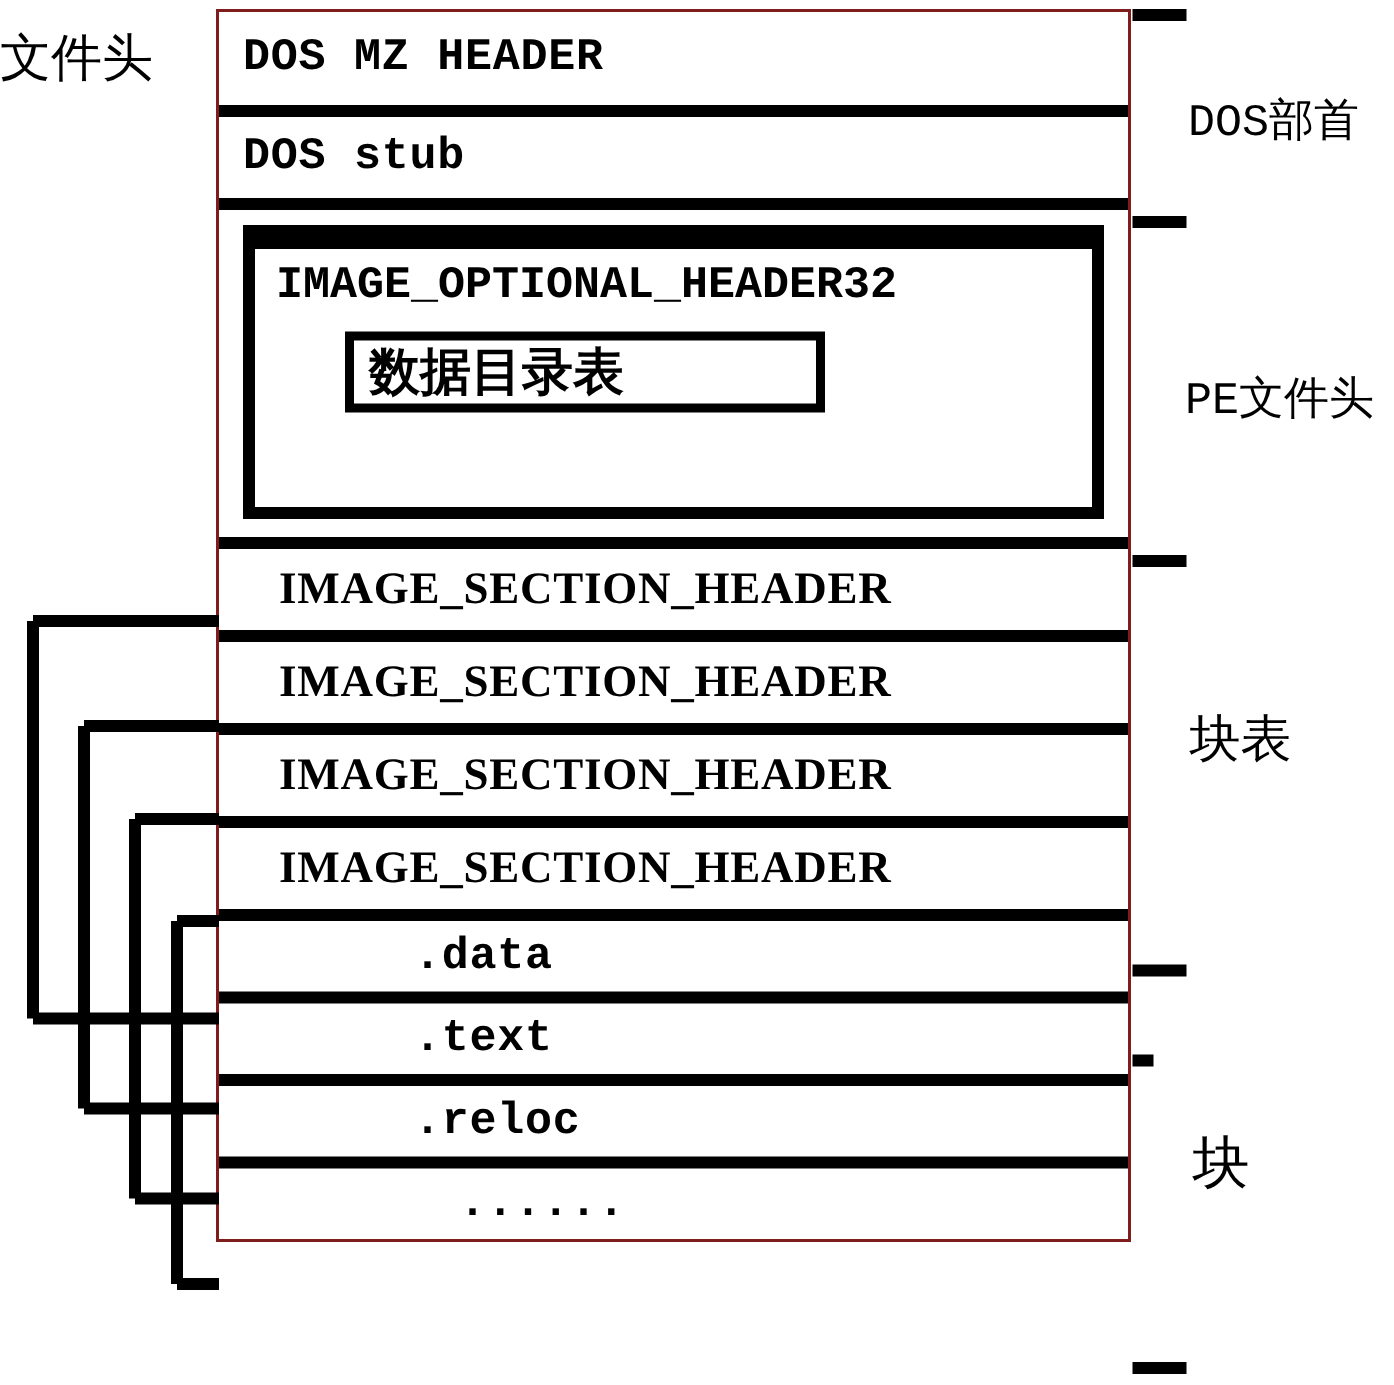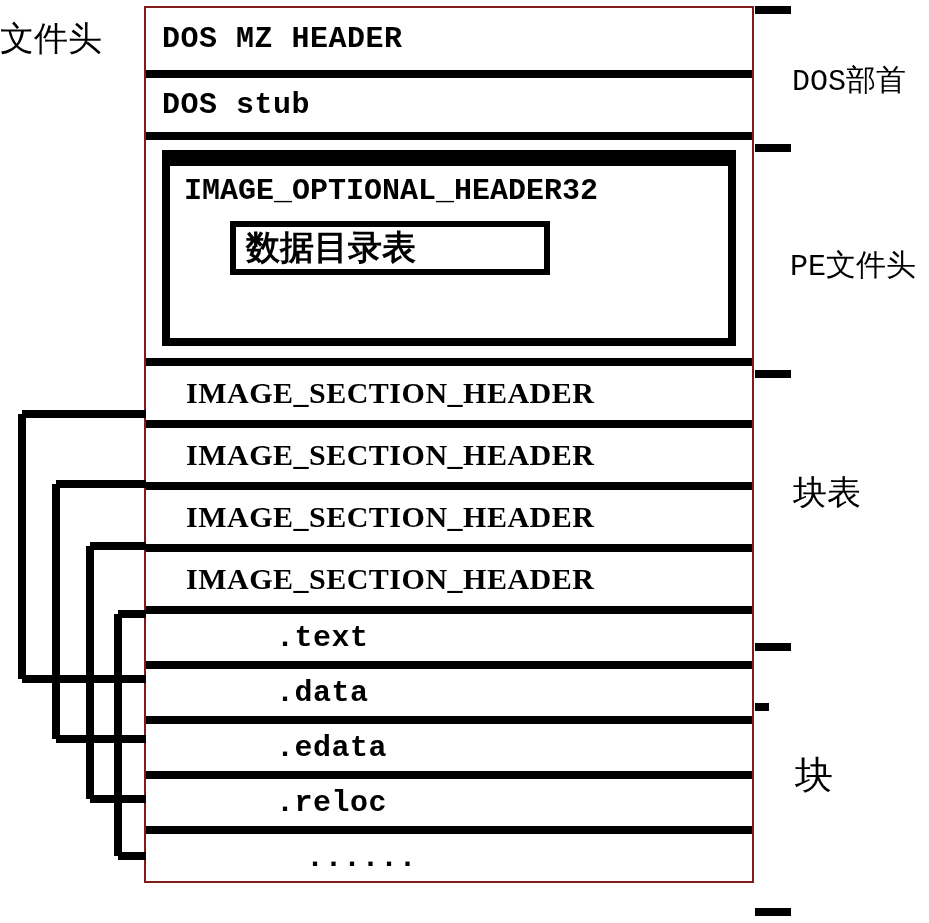--- a/index.html
+++ b/index.html
@@ -143,27 +143,24 @@
       <span>IMAGE_SECTION_HEADER</span>
     </div>
     <div class="row h-std pad-std">
       <span>IMAGE_SECTION_HEADER</span>
     </div>
     <div class="row h-std pad-std">
       <span>IMAGE_SECTION_HEADER</span>
     </div>
 
     <div class="row h-short pad-center">
+      <span>.data</span>
+    </div>
+    <div class="row h-short pad-center">
       <span>.text</span>
-    </div>
-    <div class="row h-short pad-center">
-      <span>.data</span>
-    </div>
-    <div class="row h-short pad-center">
-      <span>.edata</span>
     </div>
     <div class="row h-short pad-center">
       <span>.reloc</span>
     </div>
     <div class="row h-short pad-center2">
       <span>......</span>
     </div>
   </div>
 
   <div class="side-label lbl-file-header">文件头</div>

